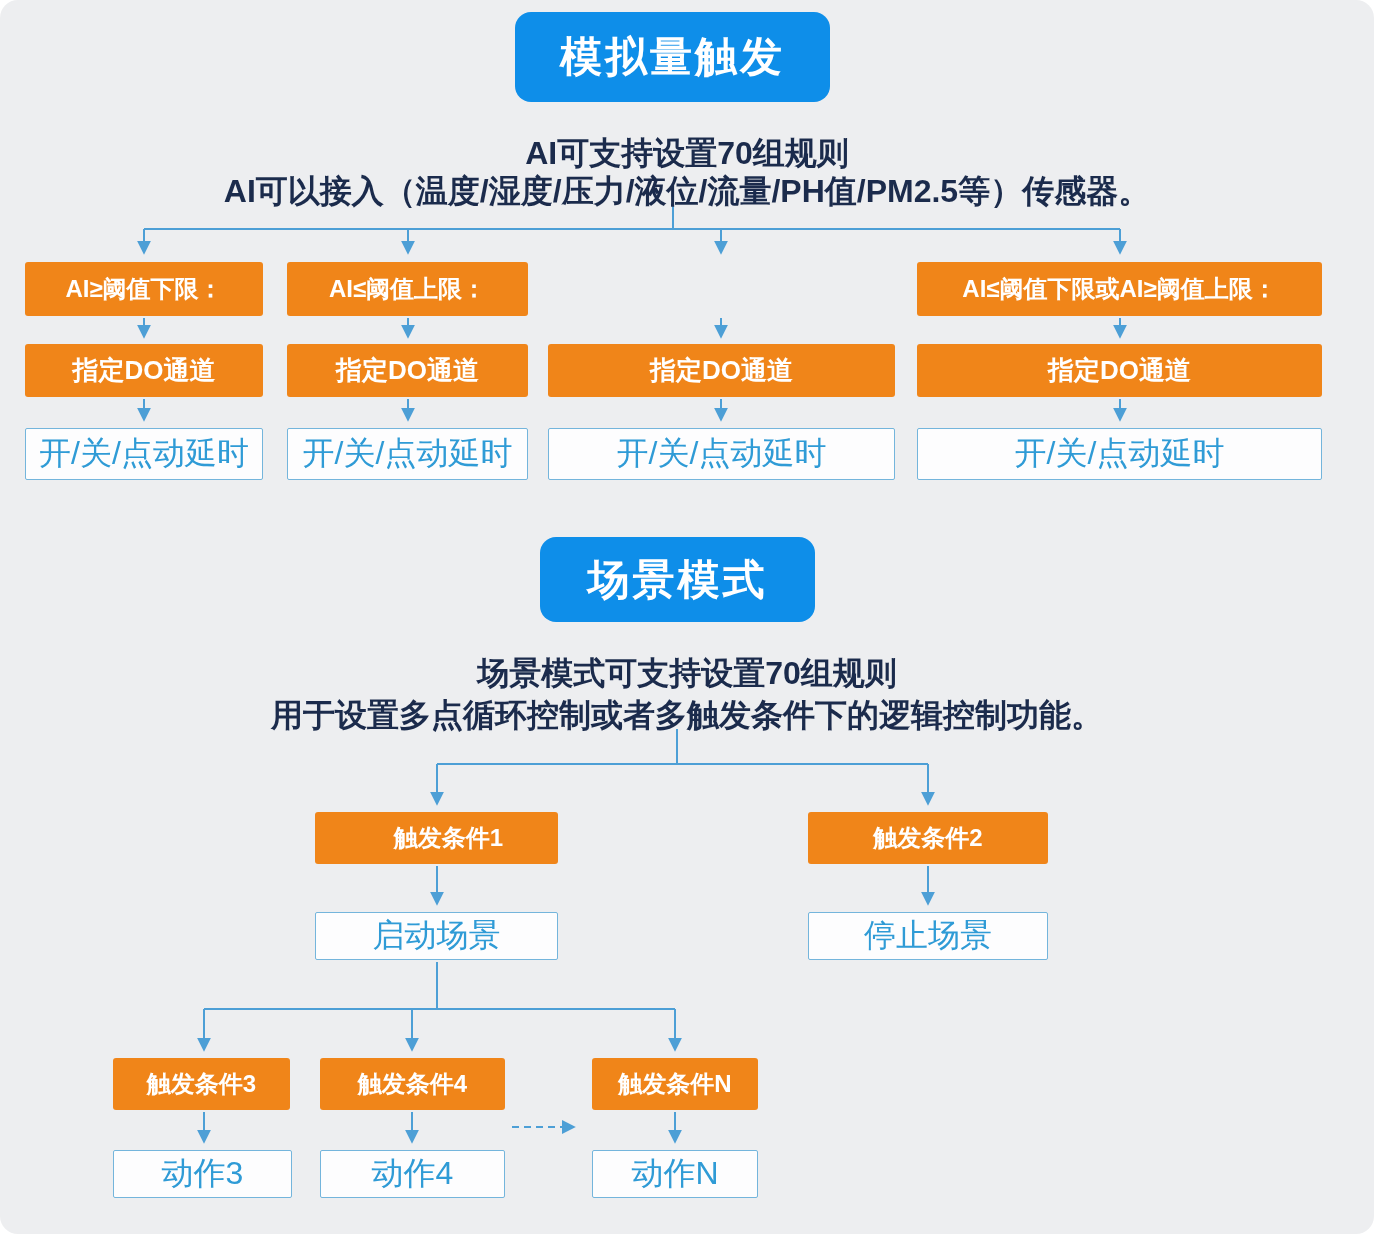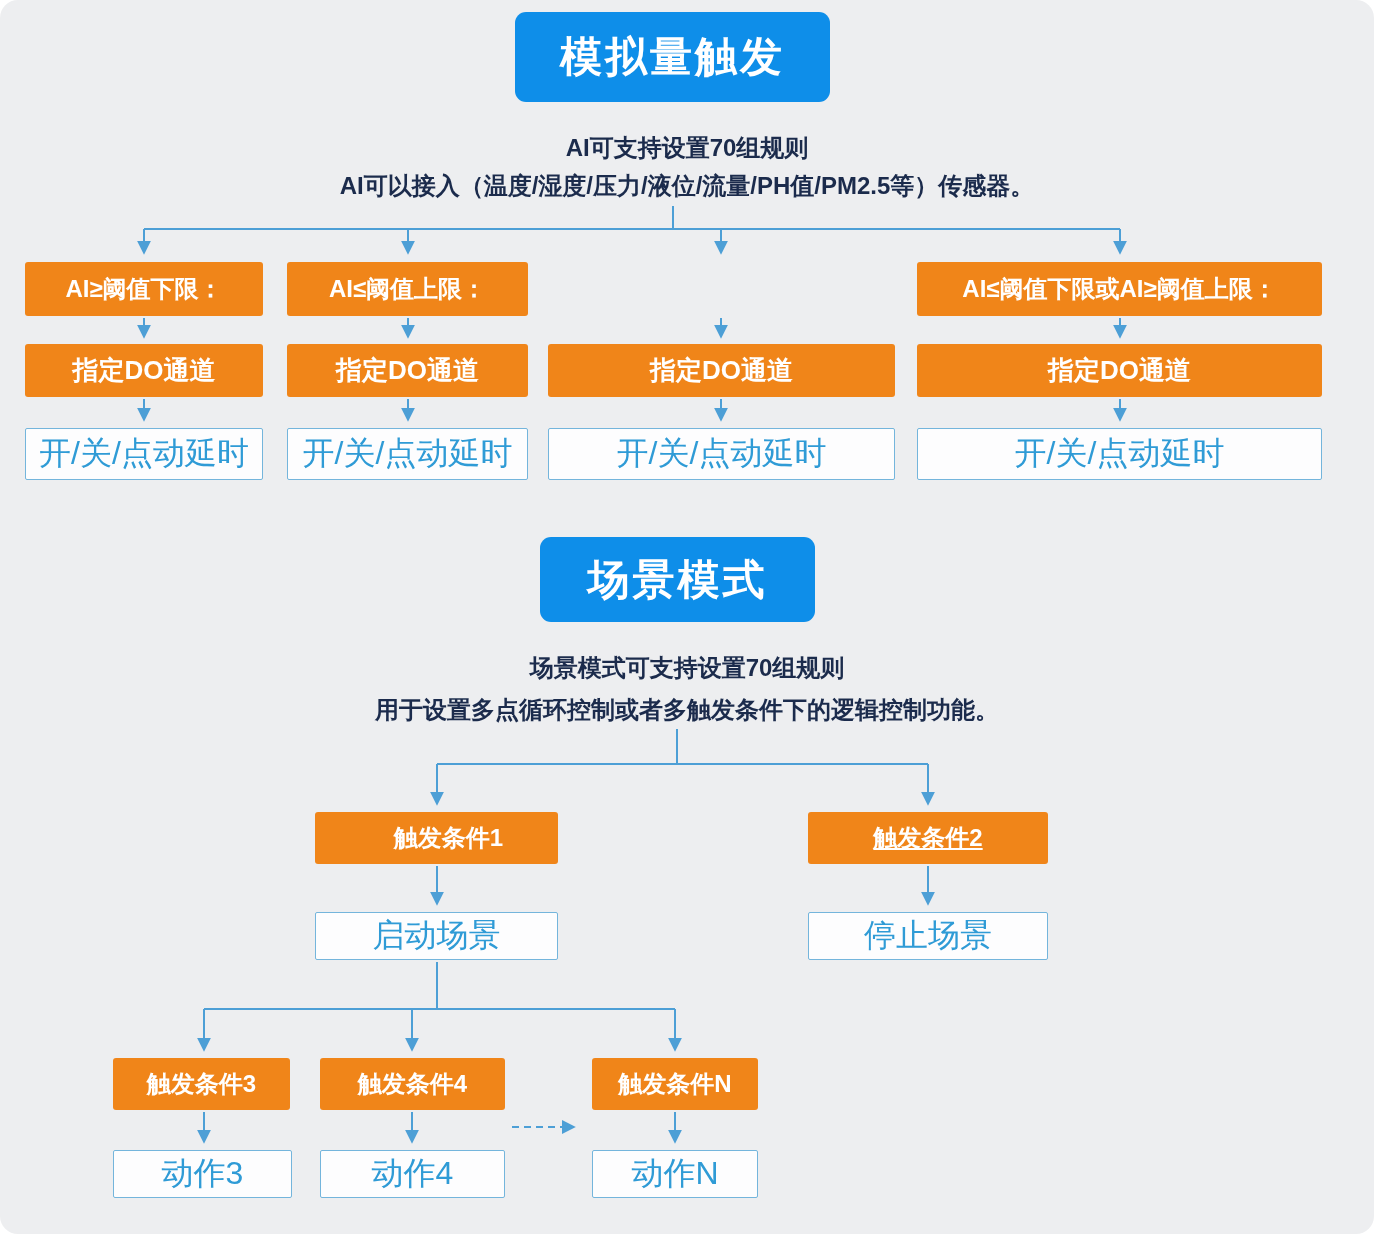--- a/index.html
+++ b/index.html
@@ -34,28 +34,28 @@
   .conn.dashed{stroke-dasharray:7 5;}
   .arrowhead{fill:var(--line);}
   .title-blue{
     position:absolute;
     background:var(--blue);
     color:#ffffff;
     font-size:42px;
     font-weight:bold;
     letter-spacing:3px;
     display:flex;align-items:center;justify-content:center;
-    border-radius:11px;
+    border-radius:16px;
   }
   .desc{
     position:absolute;
     left:0;width:100%;
     text-align:center;
     color:var(--dark-text);
-    font-size:24px;
+    font-size:32px;
     font-weight:600;
   }
   .box{
     position:absolute;
     display:flex;align-items:center;justify-content:center;
     white-space:nowrap;
   }
   .box-orange{
     background:var(--orange);
     color:#ffffff;
@@ -144,21 +144,21 @@
   <div class="box box-white" style="left:917px;top:428px;width:405px;height:52px;">开/关/点动延时</div>
 
   <div class="title-blue" style="left:540px;top:537px;width:275px;height:85px;">场景模式</div>
 
   <div class="desc" style="top:652px;">场景模式可支持设置70组规则</div>
   <div class="desc" style="top:694px;">用于设置多点循环控制或者多触发条件下的逻辑控制功能。</div>
 
   <div class="box box-orange" style="left:315px;top:812px;width:243px;height:52px;padding-left:24px;">触发条件1</div>
   <div class="box box-white" style="left:315px;top:912px;width:243px;height:48px;">启动场景</div>
 
-  <div class="box box-orange" style="left:808px;top:812px;width:240px;height:52px;text-decoration:underline;">触发条件2</div>
+  <div class="box box-orange" style="left:808px;top:812px;width:240px;height:52px;">触发条件2</div>
   <div class="box box-white" style="left:808px;top:912px;width:240px;height:48px;">停止场景</div>
 
   <div class="box box-orange" style="left:113px;top:1058px;width:177px;height:52px;">触发条件3</div>
   <div class="box box-white" style="left:113px;top:1150px;width:179px;height:48px;">动作3</div>
 
   <div class="box box-orange" style="left:320px;top:1058px;width:185px;height:52px;">触发条件4</div>
   <div class="box box-white" style="left:320px;top:1150px;width:185px;height:48px;">动作4</div>
 
   <div class="box box-white" style="left:592px;top:1150px;width:166px;height:48px;">动作N</div>
   <div class="box box-orange" style="left:592px;top:1058px;width:166px;height:52px;">触发条件N</div>

